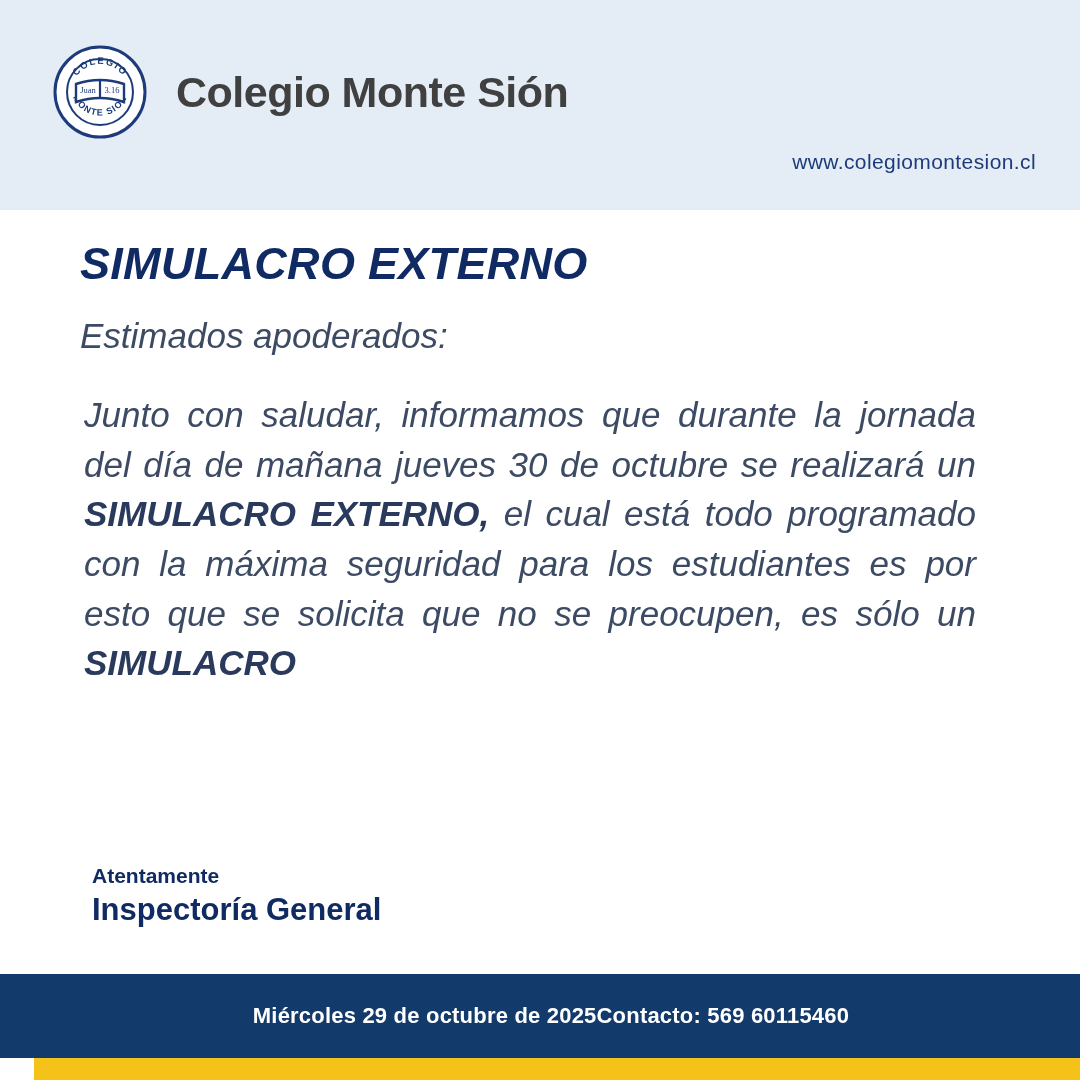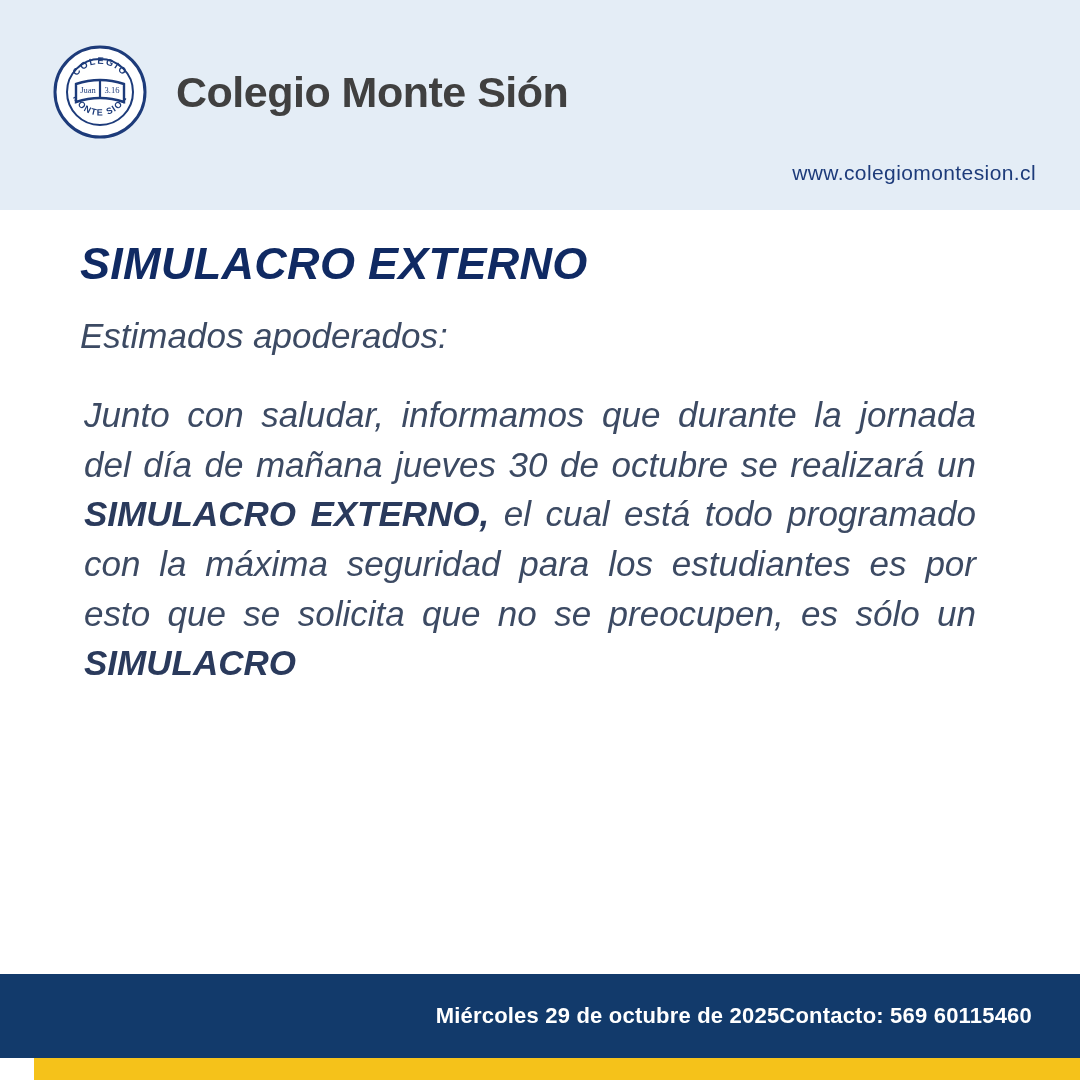--- a/index.html
+++ b/index.html
@@ -45,21 +45,21 @@
     margin-left: 28px;
     font-size: 43px;
     font-weight: bold;
     color: #404040;
     letter-spacing: -0.5px;
     white-space: nowrap;
   }
   .website {
     position: absolute;
     right: 44px;
-    top: 161px;
+    top: 150px;
     font-size: 21px;
     color: #1d3b7a;
     letter-spacing: 0.4px;
   }
 
   
   .content {
     padding: 28px 100px 0 80px;
     font-style: italic;
   }
@@ -111,21 +111,21 @@
   
   .footer {
     position: absolute;
     left: 0;
     bottom: 22px;
     width: 1080px;
     height: 84px;
     background: #123a6b;
     display: flex;
     align-items: center;
-    justify-content: flex-end;
+    justify-content: center;
     box-sizing: border-box;
     padding: 0 48px 0 70px;
   }
   .footer-date,
   .footer-contact {
     color: #ffffff;
     font-size: 22px;
     font-weight: bold;
     letter-spacing: 0.2px;
   }
@@ -183,20 +183,24 @@
   </div>
 
   <div class="content">
     <h1 class="title">SIMULACRO EXTERNO</h1>
     <p class="greeting">Estimados apoderados:</p>
     <p class="paragraph">
       <span>Junto con saludar, informamos que durante la jornada del día de mañana jueves 30 de octubre se  realizará un </span><b>SIMULACRO EXTERNO,</b><span> el cual está todo programado con la máxima seguridad para los estudiantes es por esto que se solicita que no se preocupen, es sólo un </span><b>SIMULACRO</b>
     </p>
   </div>
 
+  <div class="signature">
+    <div class="sig-line1">Atentamente</div>
+    <div class="sig-line2">Inspectoría General</div>
+  </div>
 
   <div class="footer">
     <div class="footer-date">Miércoles 29 de octubre de 2025</div>
     <div class="footer-contact">Contacto: 569 60115460</div>
   </div>
   <div class="stripe"></div>
   <div class="stripe-left"></div>
 
 </div>
 

